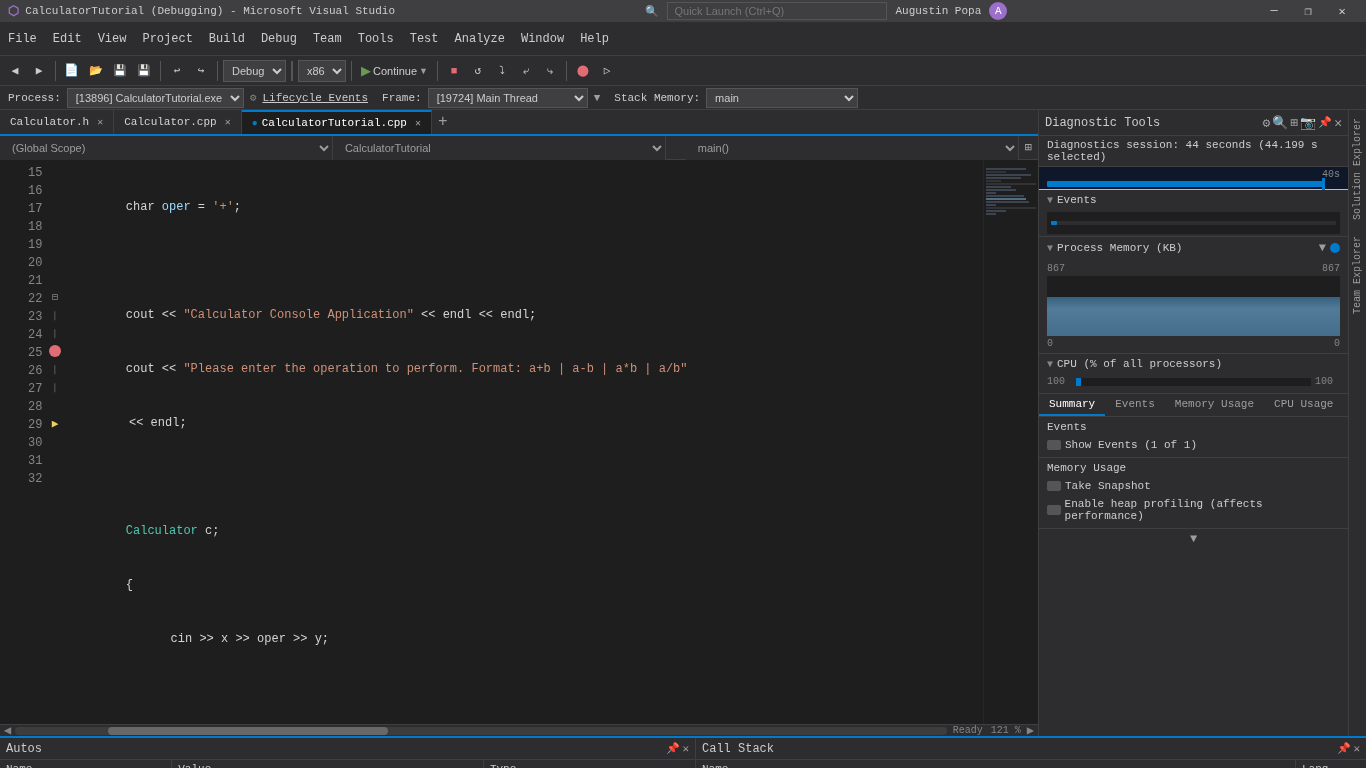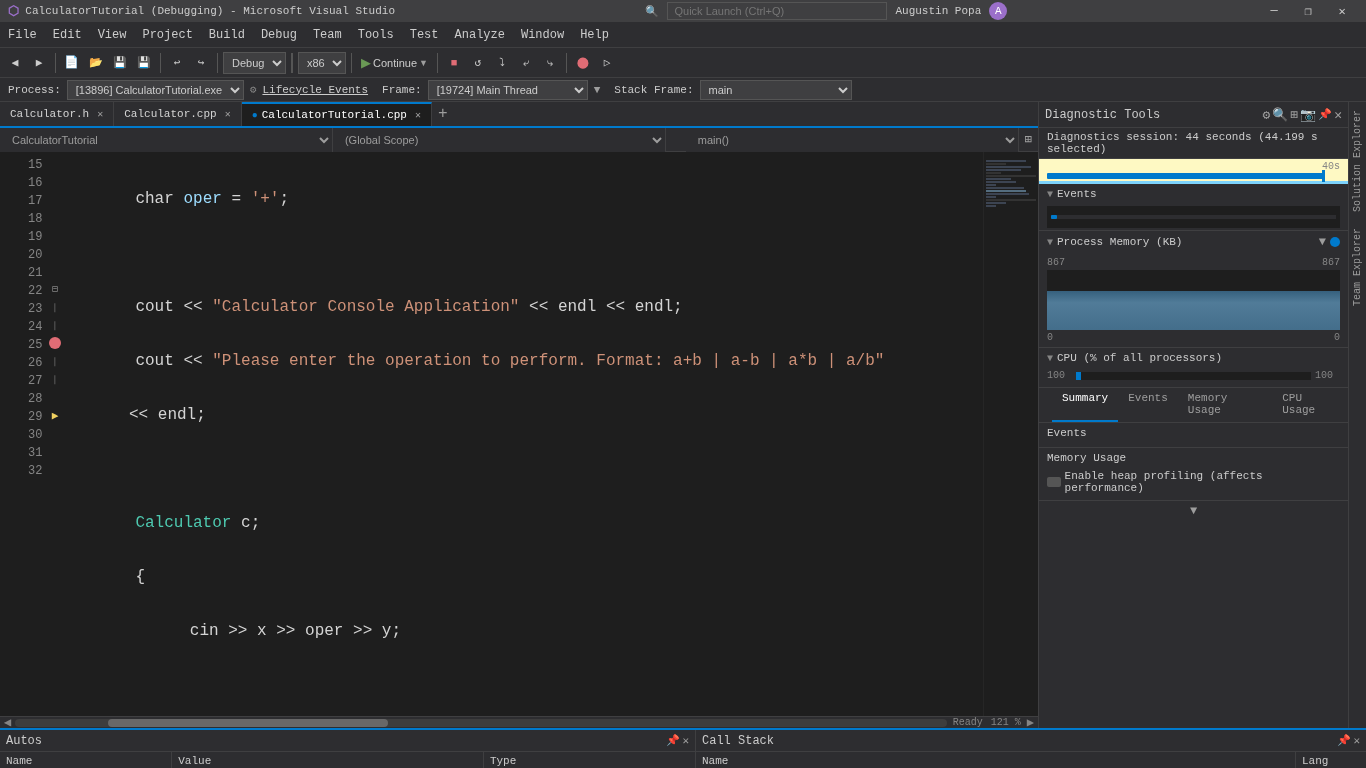--- a/index.html
+++ b/index.html
@@ -6,21 +6,21 @@
     body { font-family: 'Consolas', 'Courier New', monospace; font-size: 12px; background: #2d2d30; color: #ddd; width: 1366px; height: 768px; overflow: hidden; }
     
     
     #title-bar { background: #3f3f41; height: 22px; display: flex; align-items: center; padding: 0 8px; justify-content: space-between; }
     #title-bar .left { display: flex; align-items: center; gap: 6px; }
     #title-bar .controls { display: flex; gap: 2px; }
     #title-bar .ctrl-btn { width: 32px; height: 22px; display: flex; align-items: center; justify-content: center; cursor: pointer; color: #ccc; font-size: 12px; }
     #title-bar .search-box { background: #3f3f41; border: 1px solid #555; color: #ccc; font-size: 11px; padding: 1px 6px; width: 200px; }
     
     
-    #menu-bar { background: #2d2d30; height: 26px; display: flex; align-items: center; border-bottom: 1px solid #3f3f41; }
+    #menu-bar { background: #2d2d30; height: 34px; display: flex; align-items: center; border-bottom: 1px solid #3f3f41; }
     .menu-item { padding: 2px 8px; font-size: 12px; color: #ccc; cursor: pointer; height: 22px; display: flex; align-items: center; }
     
     
     #toolbar { background: #2d2d30; height: 30px; display: flex; align-items: center; padding: 0 4px; gap: 2px; border-bottom: 1px solid #3f3f41; }
     .tb-sep { width: 1px; height: 20px; background: #555; margin: 0 3px; }
     .tb-btn { width: 22px; height: 22px; display: flex; align-items: center; justify-content: center; cursor: pointer; color: #ccc; font-size: 11px; border: 1px solid transparent; }
     .tb-dropdown { background: #3f3f41; border: 1px solid #555; color: #ccc; font-size: 11px; padding: 1px 4px; height: 22px; cursor: pointer; }
     .tb-btn-continue { background: transparent; border: none; color: #6a9955; font-size: 13px; padding: 0 4px; cursor: pointer; display: flex; align-items: center; gap: 2px; }
     
     
@@ -39,21 +39,21 @@
     .tab.active { background: #1e1e1e; color: #fff; border-top: 2px solid #007acc; }
     .tab .close { color: #9d9d9d; margin-left: 4px; font-size: 10px; }
     
     
     #editor-header { background: #2d2d30; height: 24px; display: flex; align-items: center; gap: 0; border-bottom: 1px solid #3f3f41; }
     .eh-dropdown { background: #2d2d30; border: none; border-right: 1px solid #3f3f41; color: #9d9d9d; font-size: 11px; padding: 0 8px; height: 24px; flex: 1; }
     
     
     #code-editor { flex: 1; background: #1e1e1e; display: flex; overflow: hidden; position: relative; }
     #line-numbers { width: 45px; background: #1e1e1e; padding-top: 2px; text-align: right; padding-right: 8px; color: #858585; font-size: 12px; line-height: 18px; user-select: none; flex-shrink: 0; }
-    #code-content { flex: 1; padding: 2px 0 2px 8px; overflow: auto; line-height: 18px; font-size: 16px; white-space: pre; }
+    #code-content { flex: 1; padding: 2px 0 2px 8px; overflow: auto; line-height: 18px; font-size: 12px; white-space: pre; }
     .code-line { height: 18px; display: flex; align-items: center; position: relative; }
     
     
     .kw { color: #569cd6; }
     .str { color: #ce9178; }
     .type { color: #4ec9b0; }
     .var { color: #9cdcfe; }
     .plain { color: #d4d4d4; }
     
     
@@ -70,21 +70,21 @@
     .memory-bars { background: #1e1e1e; height: 60px; position: relative; overflow: hidden; }
     .memory-fill { background: #4a7c9e; position: absolute; bottom: 0; left: 0; right: 0; height: 65%; opacity: 0.8; }
     .memory-bottom-labels { display: flex; justify-content: space-between; color: #858585; font-size: 10px; margin-top: 2px; }
     
     .cpu-section { padding: 4px 8px; }
     .cpu-bar-container { display: flex; align-items: center; gap: 4px; }
     .cpu-label { font-size: 10px; color: #858585; width: 25px; }
     .cpu-bar { flex: 1; height: 12px; background: #1e1e1e; position: relative; }
     .cpu-fill { background: #007acc; height: 100%; width: 100%; }
     
-    .diag-tabs { display: flex; border-bottom: 1px solid #3f3f41; padding-left: 13px; }
+    .diag-tabs { display: flex; border-bottom: 1px solid #3f3f41; }
     .diag-tab { padding: 4px 10px; font-size: 11px; color: #9d9d9d; cursor: pointer; border-bottom: 2px solid transparent; }
     .diag-tab.active { color: #fff; border-bottom-color: #007acc; }
     
     
     #right-sidebar { width: 20px; background: #2d2d30; display: flex; flex-direction: column; border-left: 1px solid #3f3f41; }
     .vsidebar-tab { writing-mode: vertical-rl; text-orientation: mixed; transform: rotate(180deg); padding: 8px 3px; font-size: 10px; color: #9d9d9d; cursor: pointer; }
     
     
     #bottom-area { height: 220px; display: flex; flex-direction: column; border-top: 2px solid #007acc; }
     #bottom-content { display: flex; flex: 1; overflow: hidden; }
@@ -186,21 +186,21 @@
   <select class="proc-dropdown">
     <option>[13896] CalculatorTutorial.exe</option>
   </select>
   <span style="color:#858585;cursor:pointer;">⚙</span>
   <span style="cursor:pointer;text-decoration:underline;color:#ccc;">Lifecycle Events</span>
   <span style="margin-left:8px;">Frame:</span>
   <select class="proc-dropdown" style="width:160px;">
     <option>[19724] Main Thread</option>
   </select>
   <span style="cursor:pointer;color:#9d9d9d;">▼</span>
-  <span style="margin-left:8px;">Stack Frame:</span>
+  <span style="margin-left:8px;">Stack Memory:</span>
   <select class="proc-dropdown" style="width:152px;">
     <option>main</option>
   </select>
 </div>
 
 <div id="main-layout">
 
   <div id="editor-area">
 
     <div id="tab-bar">
@@ -215,24 +215,24 @@
       <div class="tab active" style="border-top:2px solid #007acc;">
         <span style="color:#007acc;font-size:10px;">●</span>
         <span style="color:#fff;font-size:11px;">CalculatorTutorial.cpp</span>
         <span class="close">✕</span>
       </div>
       <span style="padding:0 6px;color:#9d9d9d;cursor:pointer;align-self:center;font-size:16px;">+</span>
     </div>
 
     <div id="editor-header">
       <select class="eh-dropdown" style="width:200px;">
-        <option>CalculatorTutorial</option>
+        <option>(Global Scope)</option>
       </select>
       <select class="eh-dropdown" style="width:200px;">
-        <option>(Global Scope)</option>
+        <option>CalculatorTutorial</option>
       </select>
       <select class="eh-dropdown" style="width:200px;margin-left:20px;">
         <option>main()</option>
       </select>
       <span style="color:#9d9d9d;padding:0 6px;cursor:pointer;">⊞</span>
     </div>
 
     <div id="code-editor">
       <div id="line-numbers">
         <div style="line-height:18px;color:#858585;font-size:12px;padding-top:2px;padding-left:28px;">
@@ -338,21 +338,21 @@
         <span style="cursor:pointer;color:#9d9d9d;font-size:13px;">🔍</span>
         <span style="cursor:pointer;color:#9d9d9d;font-size:13px;">⊞</span>
         <span style="cursor:pointer;color:#9d9d9d;font-size:13px;">📷</span>
         <span style="cursor:pointer;color:#9d9d9d;font-size:11px;">📌</span>
         <span style="cursor:pointer;color:#9d9d9d;font-size:13px;">✕</span>
       </div>
     </div>
 
     <div style="padding:3px 8px;font-size:11px;color:#ccc;background:#2d2d30;border-bottom:1px solid #3f3f41;">Diagnostics session: 44 seconds (44.199 s selected)</div>
 
-    <div style="padding:2px 8px 2px;background:#fef9c3;border-bottom:3px solid #7dd3fc;position:relative;">
+    <div style="padding:2px 8px 2px;background:#0f172a;border-bottom:1px solid #7dd3fc;position:relative;">
       <div style="display:flex;justify-content:flex-end;margin-bottom:1px;">
         <span style="font-size:10px;color:#858585;">40s</span>
       </div>
       <div style="height:6px;background:#007acc;width:95%;border-radius:1px;position:relative;">
         <div style="position:absolute;right:0;top:-3px;width:3px;height:12px;background:#007acc;"></div>
       </div>
     </div>
 
     <div class="diag-section">
       <div class="diag-section-header">
@@ -410,24 +410,32 @@
 
     <div class="diag-tabs" style="border-bottom:1px solid #3f3f41;">
       <div class="diag-tab active">Summary</div>
       <div class="diag-tab">Events</div>
       <div class="diag-tab">Memory Usage</div>
       <div class="diag-tab">CPU Usage</div>
     </div>
 
     <div style="padding:4px 8px;border-bottom:1px solid #3f3f41;">
       <div style="font-size:11px;color:#ccc;margin-bottom:4px;">Events</div>
+      <div style="display:flex;align-items:center;gap:4px;cursor:pointer;padding:2px 0;">
+        <span style="width:14px;height:10px;background:#555;border-radius:2px;display:inline-block;"></span>
+        <span style="font-size:11px;color:#ccc;">Show Events (1 of 1)</span>
+      </div>
     </div>
 
     <div style="padding:4px 8px;border-bottom:1px solid #3f3f41;">
       <div style="font-size:11px;color:#ccc;margin-bottom:4px;">Memory Usage</div>
+      <div style="display:flex;align-items:center;gap:4px;cursor:pointer;padding:2px 0;">
+        <span style="width:14px;height:10px;background:#555;border-radius:2px;display:inline-block;"></span>
+        <span style="font-size:11px;color:#ccc;">Take Snapshot</span>
+      </div>
       <div style="display:flex;align-items:center;gap:4px;cursor:pointer;padding:2px 0;margin-top:2px;">
         <span style="width:14px;height:10px;background:#555;border-radius:2px;display:inline-block;"></span>
         <span style="font-size:11px;color:#ccc;">Enable heap profiling (affects performance)</span>
       </div>
     </div>
 
     <div style="display:flex;justify-content:center;align-items:center;height:20px;color:#9d9d9d;cursor:pointer;">
       <span>▼</span>
     </div>
   </div>

